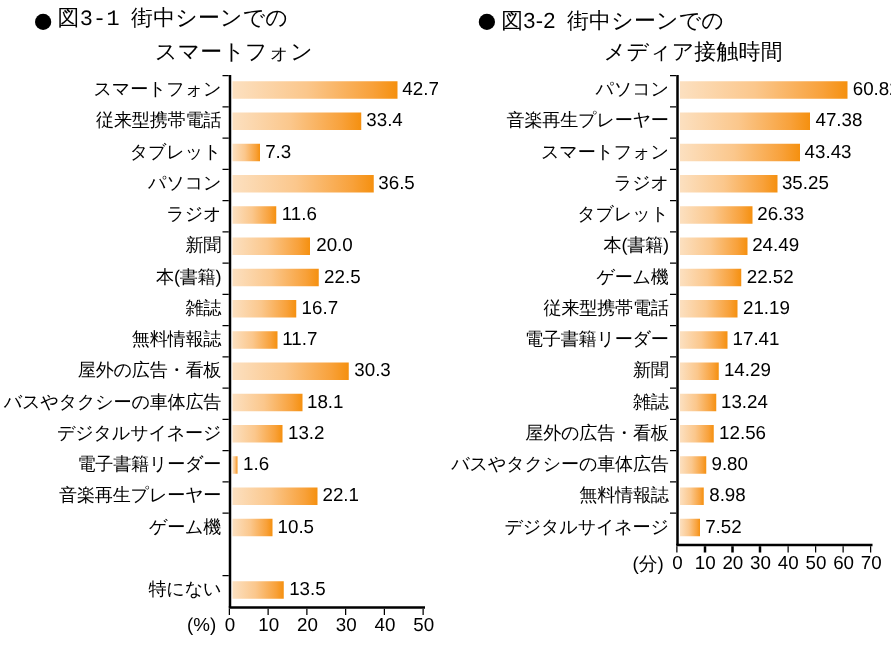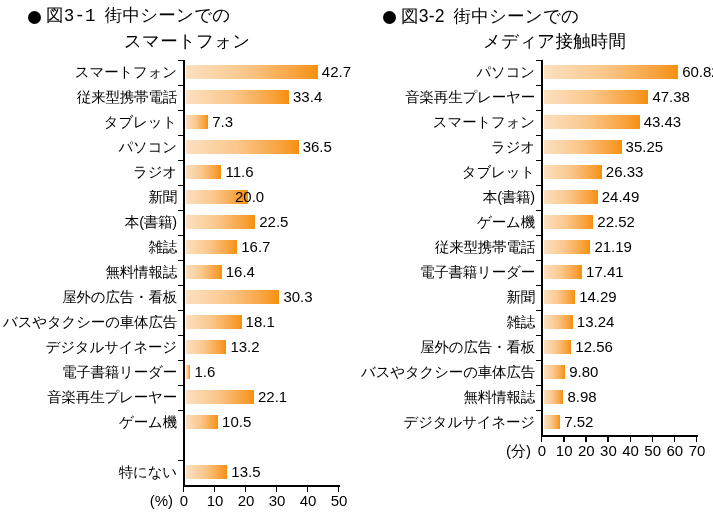--- a/index.html
+++ b/index.html
@@ -205,39 +205,39 @@
           <div class="row" style="top: 100px; width: 155px;">
             <div class="tick-y"></div>
             <div class="cat-label">ラジオ</div>
             <div class="bar" style="width: 35.96px;"></div>
             <div class="bar-value" style="left: 38.46px;">11.6</div>
           </div>
           <div class="row" style="top: 125px; width: 155px;">
             <div class="tick-y"></div>
             <div class="cat-label">新聞</div>
             <div class="bar" style="width: 62px;"></div>
-            <div class="bar-value" style="left: 48px;">20.0</div>
+            <div class="bar-value" style="left: 66px;">20.0</div>
           </div>
           <div class="row" style="top: 150px; width: 155px;">
             <div class="tick-y"></div>
             <div class="cat-label">本(書籍)</div>
             <div class="bar" style="width: 69.75px;"></div>
             <div class="bar-value" style="left: 72.25px;">22.5</div>
           </div>
           <div class="row" style="top: 175px; width: 155px;">
             <div class="tick-y"></div>
             <div class="cat-label">雑誌</div>
             <div class="bar" style="width: 51.77px;"></div>
             <div class="bar-value" style="left: 54.27px;">16.7</div>
           </div>
           <div class="row" style="top: 200px; width: 155px;">
             <div class="tick-y"></div>
             <div class="cat-label">無料情報誌</div>
             <div class="bar" style="width: 36.27px;"></div>
-            <div class="bar-value" style="left: 38.77px;">16.4</div>
+            <div class="bar-value" style="left: 38.77px;">11.7</div>
           </div>
           <div class="row" style="top: 225px; width: 155px;">
             <div class="tick-y"></div>
             <div class="cat-label">屋外の広告・看板</div>
             <div class="bar" style="width: 93.93px;"></div>
             <div class="bar-value" style="left: 96.43px;">30.3</div>
           </div>
           <div class="row" style="top: 250px; width: 155px;">
             <div class="tick-y"></div>
             <div class="cat-label">バスやタクシーの車体広告</div>

